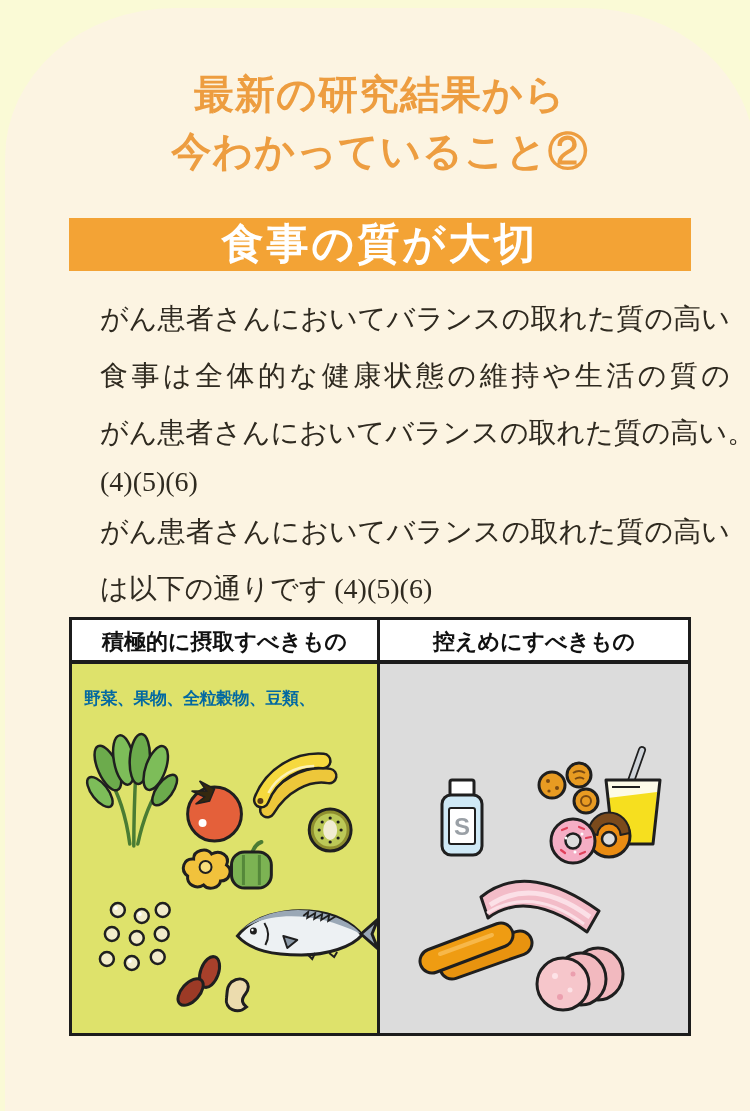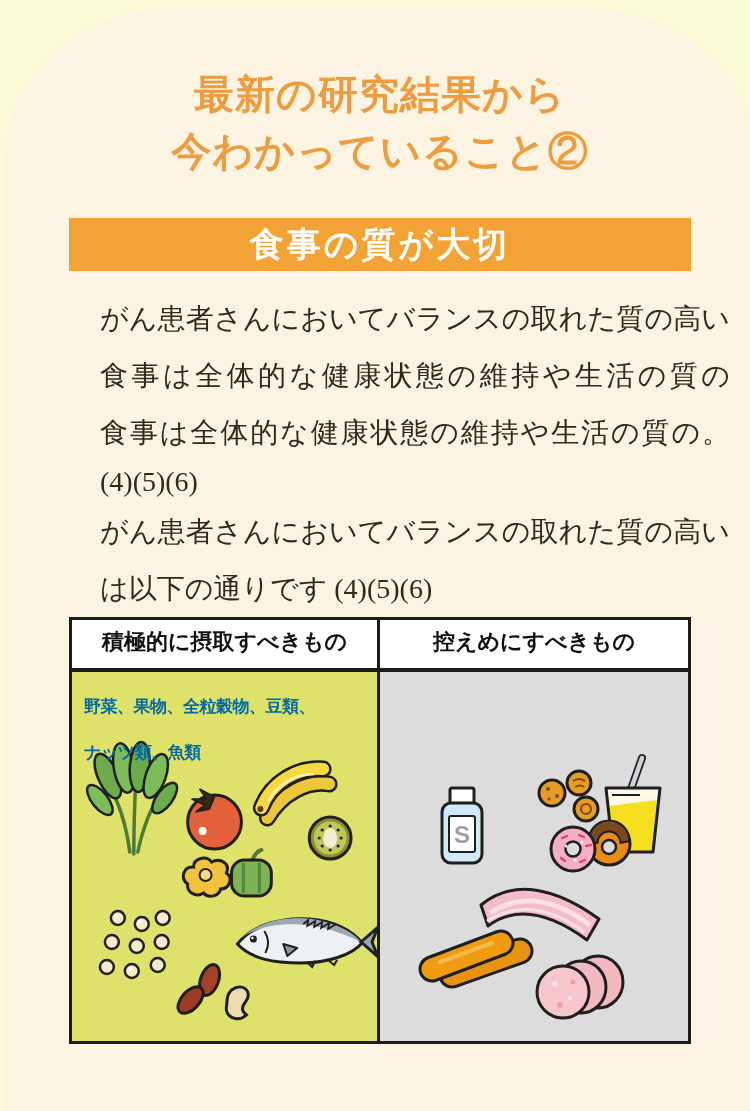--- a/index.html
+++ b/index.html
@@ -5,31 +5,31 @@
   * { margin:0; padding:0; box-sizing:border-box; }
   html,body { width:750px; height:1111px; }
   body { background:#fafad6; overflow:hidden; position:relative;
          font-family:"Liberation Serif","DejaVu Serif",serif; }
   .panel { position:absolute; top:8px; left:5px; width:750px; height:1103px;
            background:#fcf4e2; border-radius:170px 170px 0 0 / 150px 150px 0 0; }
   .title { margin-top:58px; text-align:center; color:#ed9d40;
            font-size:40px; line-height:57px; font-weight:600; letter-spacing:1px; }
   .tline { display:block; }
   .banner { margin:38px 64px 0; height:53px; background:#f3a335; color:#ffffff;
-            font-size:34px; font-weight:600; text-align:center; line-height:53px;
+            font-size:42px; font-weight:600; text-align:center; line-height:53px;
             letter-spacing:3px; }
   .bodytext { margin:19px 95px 0; width:630px; color:#2f2a20; font-size:28px; }
   .bline { line-height:57px; white-space:nowrap; text-align:left; }
   .bline.jst { text-align:justify; text-align-last:justify; }
   .bline.cite { line-height:42px; }
   .foodtable { margin:0 64px; width:622px; display:flex;
                border:3px solid #1c1c1c; background:#ffffff; }
   .fcol { flex:1 1 50%; min-width:0; }
   .fcol.first { border-right:3px solid #1c1c1c; }
-  .fth { height:52px; line-height:44px; text-align:center; background:#ffffff;
+  .fth { height:44px; line-height:44px; text-align:center; background:#ffffff;
          border-bottom:4px solid #1c1c1c; color:#111111;
          font-family:"Liberation Sans","DejaVu Sans",sans-serif;
          font-weight:bold; font-size:22px; letter-spacing:0; }
   .ftd { position:relative; height:369px; overflow:hidden; }
   .ftd.rec { background:#dee26b; }
   .ftd.lim { background:#dcdcdc; }
   .celltext { position:relative; z-index:2; padding:12px 12px 0; color:#0369a1;
               font-family:"Liberation Sans","DejaVu Sans",sans-serif;
               font-weight:bold; font-size:17px; letter-spacing:-0.5px; }
   .celltext div { line-height:46px; white-space:nowrap; }
@@ -47,21 +47,21 @@
     <span class="tline">今わかっていること②</span>
   </h1>
 
   <div class="banner">
     <span>食事の質が大切</span>
   </div>
 
   <div class="bodytext">
     <div class="bline jst">がん患者さんにおいてバランスの取れた質の高い</div>
     <div class="bline jst">食事は全体的な健康状態の維持や生活の質の</div>
-    <div class="bline jst">食事は全体的な健康状態の維持や生活の質の。</div>
+    <div class="bline jst">がん患者さんにおいてバランスの取れた質の高い。</div>
     <div class="bline cite">(4)(5)(6)</div>
     <div class="bline jst">がん患者さんにおいてバランスの取れた質の高い</div>
     <div class="bline">は以下の通りです (4)(5)(6)</div>
   </div>
 
   <div class="foodtable">
 
     <div class="fcol first">
       <div class="fth">積極的に摂取すべきもの</div>
       <div class="ftd rec">
@@ -140,21 +140,20 @@
           <g>
             <ellipse cx="138" cy="308" rx="9" ry="16" fill="#a8402b" stroke="#1f1f1f" stroke-width="3" transform="rotate(20 138 308)"></ellipse>
             <ellipse cx="119" cy="328" rx="9" ry="16" fill="#9c3a26" stroke="#1f1f1f" stroke-width="3" transform="rotate(42 119 328)"></ellipse>
           </g>
           <g>
             <path d="M160,318 c12,-8 22,2 14,12 c-5,6 -3,10 1,13 c-9,8 -22,2 -20,-9 c1,-7 0,-11 5,-16 z" fill="#ecdcae" stroke="#1f1f1f" stroke-width="3"></path>
           </g>
         </svg>
         <div class="celltext">
           <div>野菜、果物、全粒穀物、豆類、</div>
-          <div>ナッツ類、魚類</div>
         </div>
       </div>
     </div>
 
     <div class="fcol">
       <div class="fth">控えめにすべきもの</div>
       <div class="ftd lim">
         <svg class="illus" viewBox="0 0 308 369" preserveAspectRatio="none">
           <g>
             <rect x="70" y="116" width="24" height="16" rx="2" fill="#ffffff" stroke="#1f1f1f" stroke-width="3"></rect>

